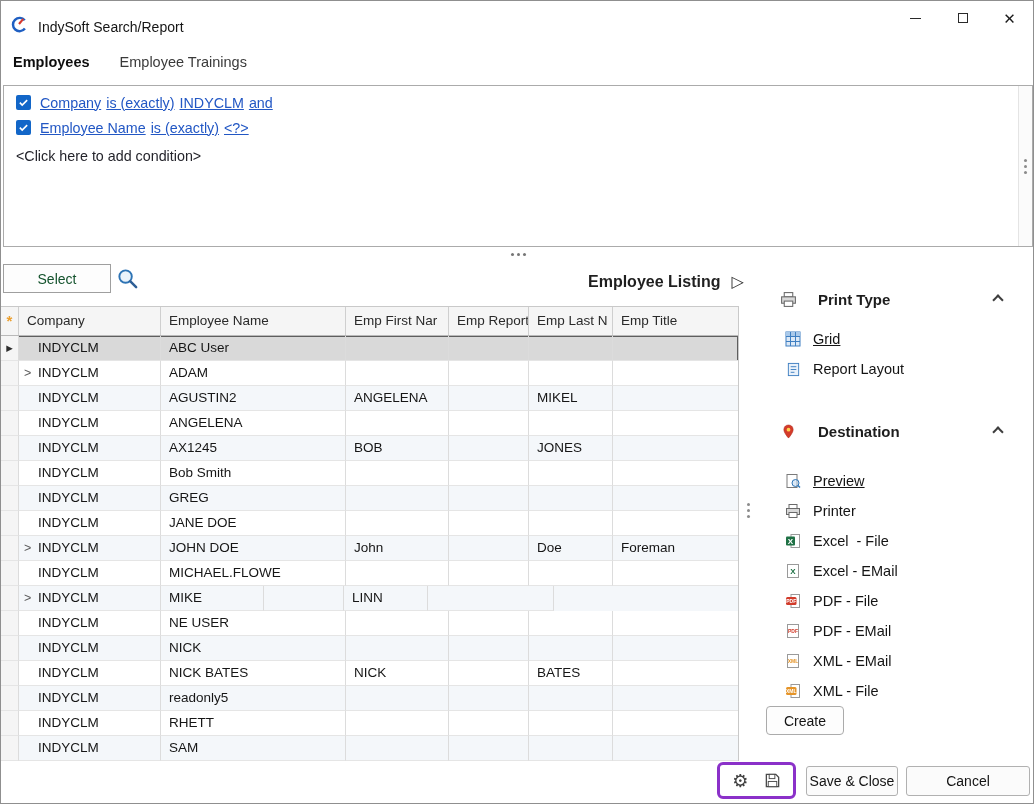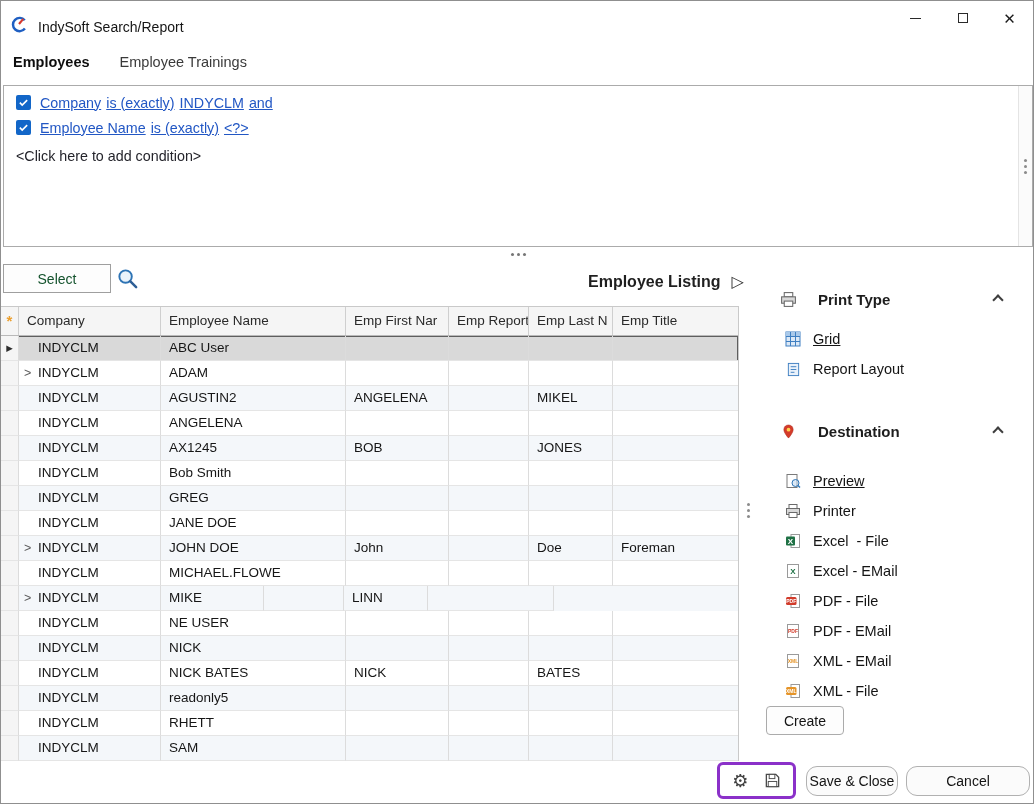--- a/index.html
+++ b/index.html
@@ -70,21 +70,21 @@
   .opt-label{margin-left:11px;font-size:14.5px;color:#141414;white-space:pre}
   .opt.selected .opt-label{text-decoration:underline}
   .dest-gap{margin-top:36px}
   .create-btn{margin-top:0;width:78px;height:29px;background:#fdfdfd;border:1px solid #ababab;border-radius:4px;
     font-size:14px;font-family:inherit;cursor:pointer;color:#141414}
   
   .focus-box{position:absolute;left:716px;top:761px;width:79px;height:37px;border:3px solid var(--focus-purple,#8b31c9);
     border-radius:6px;display:flex;align-items:center;justify-content:space-evenly;background:#fff}
   .icon-btn{display:inline-flex;align-items:center;justify-content:center;width:24px;height:24px;cursor:pointer}
   .gear-glyph{font-size:18px;color:#3f3f3f;line-height:1}
-  .footer-btn{position:absolute;top:765px;height:30px;background:#fbfbfb;border:1px solid #b1b1b1;border-radius:11px;
+  .footer-btn{position:absolute;top:765px;height:30px;background:#fbfbfb;border:1px solid #b1b1b1;border-radius:3px;
     font-size:14px;font-family:inherit;cursor:pointer;color:#141414}
   .btn-save{left:805px;width:92px}
   .btn-cancel{left:905px;width:124px}
 </style>
 </head>
 <body>
 
 <div class="window">
 
   <div class="titlebar">

